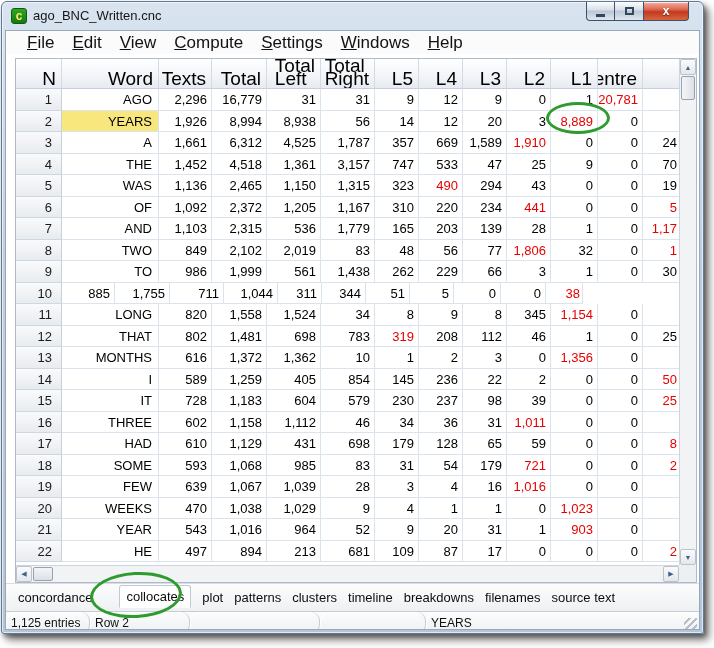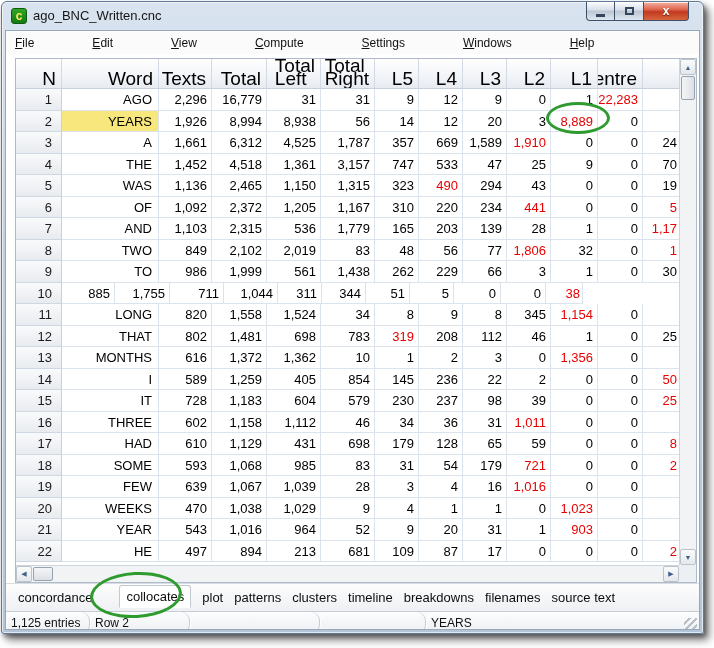--- a/index.html
+++ b/index.html
@@ -23,21 +23,21 @@
   .wbtn.max { width: 28px; border-left: none; border-right: none; }
   .wbtn.close { width: 46px; border-radius: 0 0 4px 0;
     background: linear-gradient(#f4b0a4, #e06a52 40%, #c13a1f 55%, #d8643f);
     color: #fff; font-weight: bold; font-size: 12px; text-shadow: 0 1px 1px rgba(0,0,0,.5); }
   .glyph-min { width: 9px; height: 3px; background: #35465c; margin-top: 8px; }
   .glyph-max { width: 9px; height: 8px; border: 2px solid #35465c; }
 
   
   .client { position: absolute; left: 3px; right: 3px; top: 28px; bottom: 3px; background: #fff;
     border: 1px solid #97a8bc; display: flex; flex-direction: column; overflow: hidden; }
-  .menubar { height: 23px; display: flex; align-items: center; padding-left: 0; font-size: 12px; background: #fbfbfb; flex: none; gap: 40px; }
+  .menubar { height: 23px; display: flex; align-items: center; padding-left: 12px; font-size: 17px; background: #fbfbfb; flex: none; }
   .menu-item { padding: 2px 9px; color: #111; }
   .menu-item u { text-decoration: underline; }
 
   
   .tablewrap { position: relative; margin: 4px 5px 0 9px; width: 682px; height: 525px; flex: none;
     border: 1px solid #aebac8; background: #fff; overflow: hidden; }
   .theader { display: flex; height: 30px; }
   .hcell { flex: none; background: linear-gradient(#ffffff, #f4f6f9 50%, #e7ebf1);
     border-right: 1px solid #d2dae4; border-bottom: 1px solid #c6cfda;
     font-size: 19px; color: #000; display: flex; align-items: flex-end; justify-content: flex-end;
@@ -145,21 +145,21 @@
               <div class="cell wcell c1">AGO</div>
               <div class="cell c2">2,296</div>
               <div class="cell c3">16,779</div>
               <div class="cell c4">31</div>
               <div class="cell c5">31</div>
               <div class="cell c6">9</div>
               <div class="cell c7">12</div>
               <div class="cell c8">9</div>
               <div class="cell c9">0</div>
               <div class="cell c10">1</div>
-              <div class="cell c11 red">22,283</div>
+              <div class="cell c11 red">20,781</div>
               <div class="cell c12 pcell"></div>
             </div>
             <div class="trow">
               <div class="cell ncell c0">2</div>
               <div class="cell wcell c1 sel">YEARS</div>
               <div class="cell c2">1,926</div>
               <div class="cell c3">8,994</div>
               <div class="cell c4">8,938</div>
               <div class="cell c5">56</div>
               <div class="cell c6">14</div>

